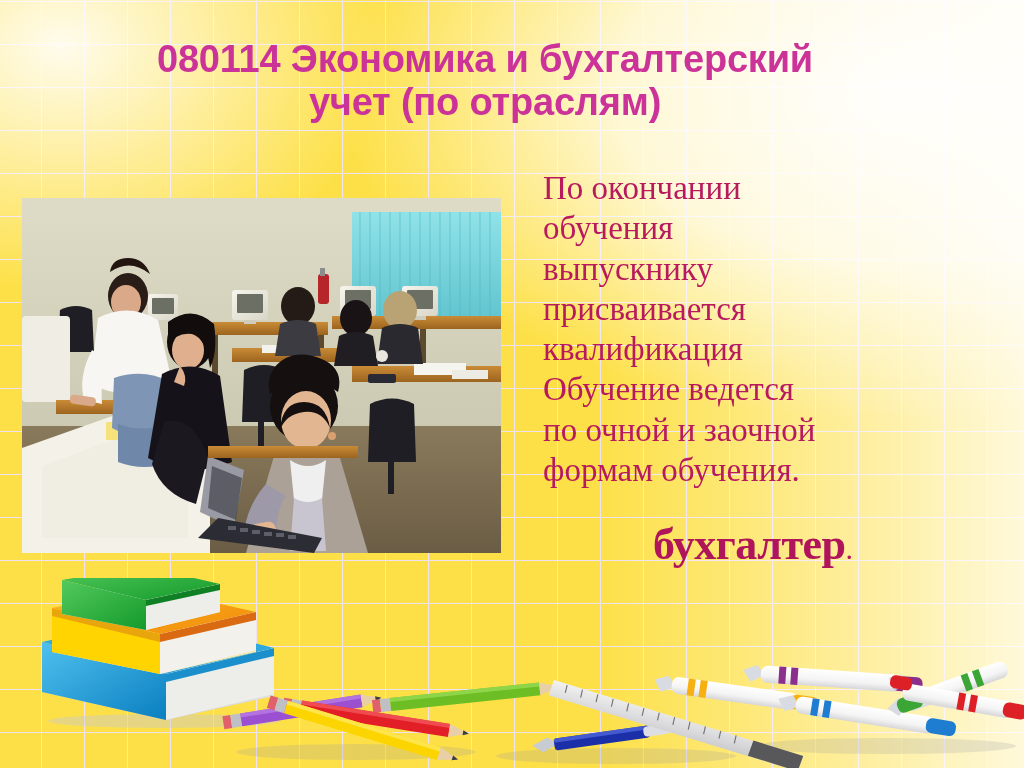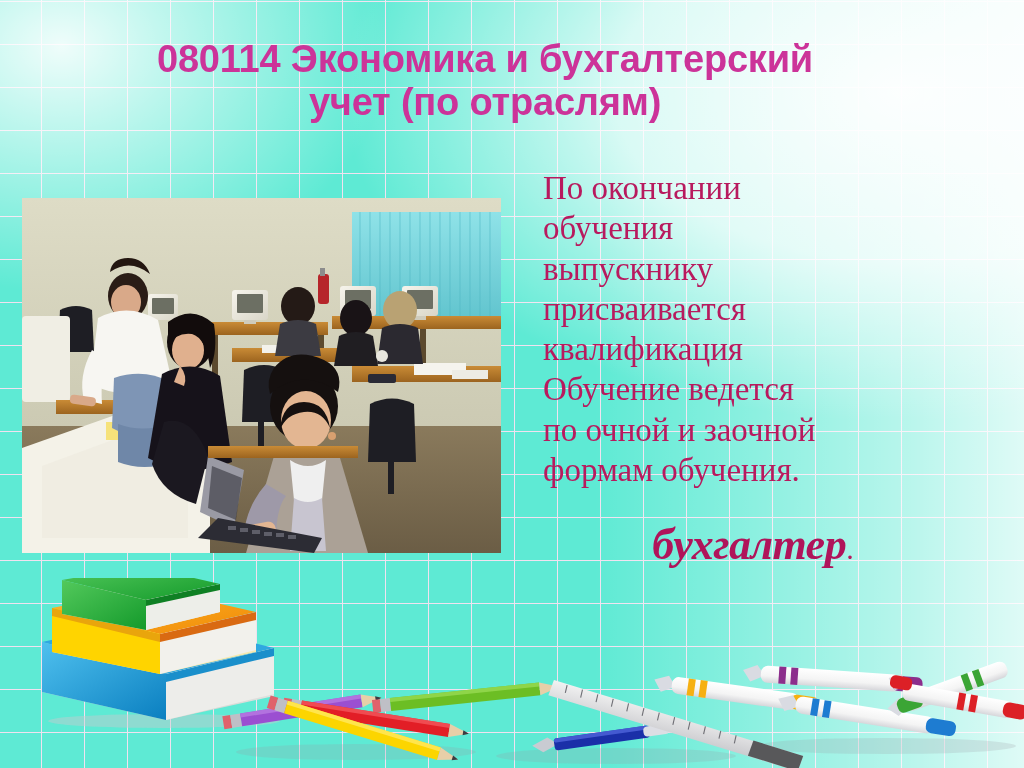--- a/index.html
+++ b/index.html
@@ -6,21 +6,21 @@
   html, body {
     margin: 0;
     padding: 0;
     background: #ffffff;
   }
   #slide {
     position: relative;
     width: 1024px;
     height: 768px;
     overflow: hidden;
-    background: #5eead4;
+    background: #fde047;
     font-family: "Liberation Sans", sans-serif;
   }
 
   
   .grid-layer {
     position: absolute;
     inset: 0;
     background-image:
       linear-gradient(to right, #f0e2f0 1.2px, transparent 1.2px),
       linear-gradient(to bottom, #f0e2f0 1.2px, transparent 1.2px);
@@ -72,21 +72,20 @@
   }
   .para.p2 { margin-bottom: 0; }
   .final-line {
     font-size: 33px;
     line-height: 1.3;
     text-align: center;
     margin-top: 2px;
   }
   .emph {
     font-weight: bold;
-    font-style: italic;
     font-size: 44px;
     color: #b0145a;
     letter-spacing: -0.5px;
   }
   .period { font-size: 30px; }
 
   
   .photo {
     position: absolute;
     left: 22px;

